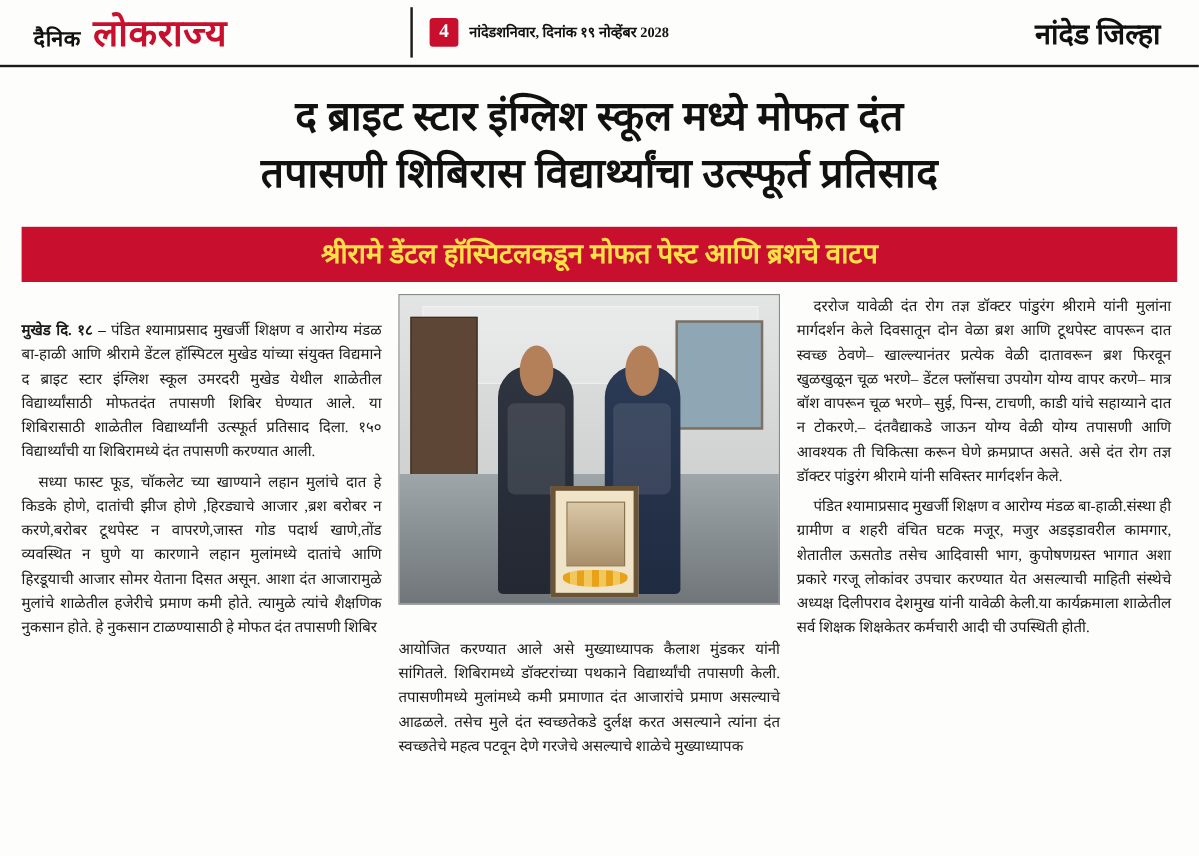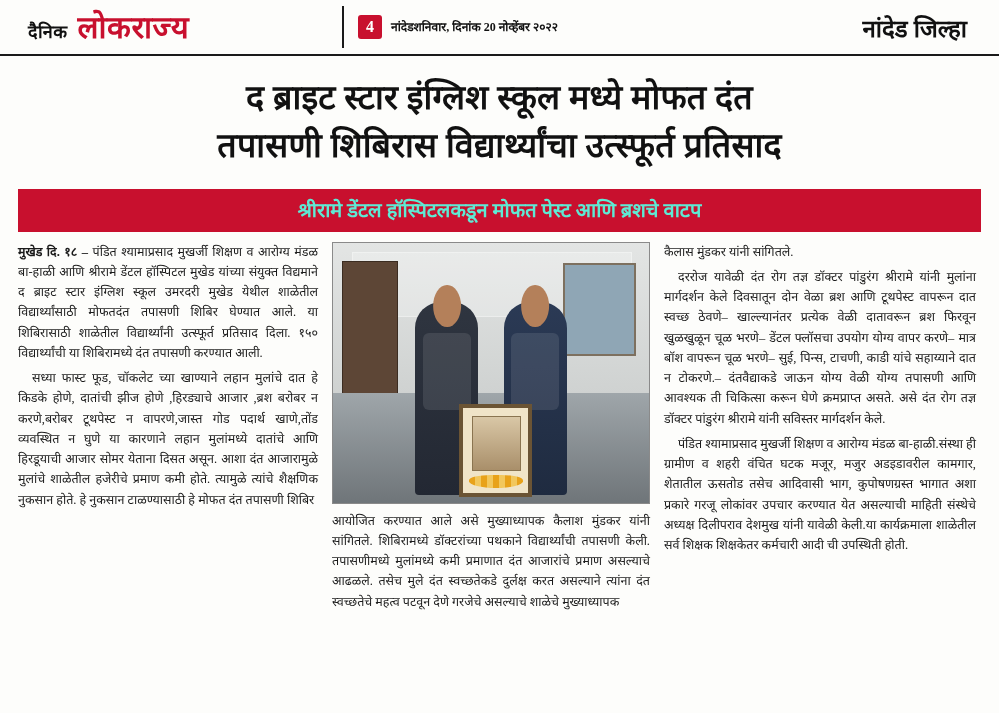--- a/index.html
+++ b/index.html
@@ -111,23 +111,23 @@
     letter-spacing: 0.2px;
   }
   .headline .line {
     display: block;
     font-family: Liberation Serif, serif;
   }
 
   
   .subbanner {
     background: #c8102e;
-    color: #5eead4;
+    color: #fde047;
     text-align: center;
-    font-size: 20px;
+    font-size: 23px;
     font-weight: bold;
     padding: 9px 10px 10px 10px;
     margin: 12px 18px 0 18px;
     line-height: 1.2;
   }
 
   
   .body-area {
     display: flex;
     gap: 14px;
@@ -143,20 +143,21 @@
   }
   .col-left { width: 300px; }
   .col-mid  { width: 318px; display: flex; flex-direction: column; }
   .col-right{ width: 312px; }
   .col p {
     margin: 0 0 5px 0;
     text-indent: 14px;
   }
   .col p.first {
     text-indent: 0;
+    margin-top: 20px;
   }
   .dateline {
     font-weight: bold;
   }
 
   
   .photo {
     width: 100%;
     height: 262px;
     border: 1px solid #8a8a8a;
@@ -262,21 +263,21 @@
   <div class="masthead">
     <div class="masthead-left">
       <span class="masthead-dainik">दैनिक</span>
       <span class="masthead-logo">लोकराज्य</span>
     </div>
     <div class="masthead-divider"></div>
     <div class="issue-block">
       <div class="issue-badge">4</div>
       <div class="issue-lines">
         <span class="issue-place">नांदेड</span>
-        <span class="issue-date">शनिवार, दिनांक 20 नोव्हेंबर २०२२</span>
+        <span class="issue-date">शनिवार, दिनांक १९ नोव्हेंबर 2028</span>
       </div>
     </div>
     <div class="masthead-right">नांदेड जिल्हा</div>
   </div>
 
   <div class="headline">
     <span class="line">द ब्राइट स्टार इंग्लिश स्कूल मध्ये मोफत दंत</span>
     <span class="line">तपासणी शिबिरास विद्यार्थ्यांचा उत्स्फूर्त प्रतिसाद</span>
   </div>
 
@@ -309,19 +310,18 @@
           <div class="ph-portrait"></div>
           <div class="ph-garland"></div>
         </div>
       </div>
       <div class="after-photo">
         <p class="first">आयोजित करण्यात आले असे मुख्याध्यापक कैलाश मुंडकर यांनी सांगितले. शिबिरामध्ये डॉक्टरांच्या पथकाने विद्यार्थ्यांची तपासणी केली. तपासणीमध्ये मुलांमध्ये कमी प्रमाणात दंत आजारांचे प्रमाण असल्याचे आढळले. तसेच मुले दंत स्वच्छतेकडे दुर्लक्ष करत असल्याने त्यांना दंत स्वच्छतेचे महत्व पटवून देणे गरजेचे असल्याचे शाळेचे मुख्याध्यापक</p>
       </div>
     </div>
 
     <div class="col col-right">
-      <p class="first">कैलास मुंडकर यांनी सांगितले.</p>
       <p>दररोज यावेळी दंत रोग तज्ञ डॉक्टर पांडुरंग श्रीरामे यांनी मुलांना मार्गदर्शन केले  दिवसातून दोन वेळा ब्रश आणि टूथपेस्ट वापरून दात स्वच्छ ठेवणे– खाल्ल्यानंतर प्रत्येक वेळी दातावरून ब्रश फिरवून खुळखुळून चूळ भरणे– डेंटल फ्लॉसचा उपयोग योग्य वापर करणे– मात्र बॉश वापरून चूळ भरणे– सुई, पिन्स, टाचणी, काडी यांचे सहाय्याने दात न टोकरणे.– दंतवैद्याकडे जाऊन योग्य वेळी योग्य तपासणी आणि आवश्यक ती चिकित्सा करून घेणे क्रमप्राप्त असते. असे दंत रोग तज्ञ डॉक्टर पांडुरंग श्रीरामे यांनी सविस्तर मार्गदर्शन केले.</p>
       <p>पंडित श्यामाप्रसाद मुखर्जी शिक्षण व आरोग्य मंडळ बा-हाळी.संस्था ही ग्रामीण व शहरी वंचित घटक मजूर, मजुर अडइडावरील कामगार, शेतातील ऊसतोड तसेच आदिवासी भाग, कुपोषणग्रस्त भागात  अशा प्रकारे गरजू लोकांवर उपचार करण्यात येत असल्याची माहिती संस्थेचे अध्यक्ष दिलीपराव देशमुख यांनी यावेळी केली.या कार्यक्रमाला शाळेतील सर्व शिक्षक शिक्षकेतर कर्मचारी आदी ची उपस्थिती होती.</p>
     </div>
 
   </div>
 </div>
 
 </body></html>

